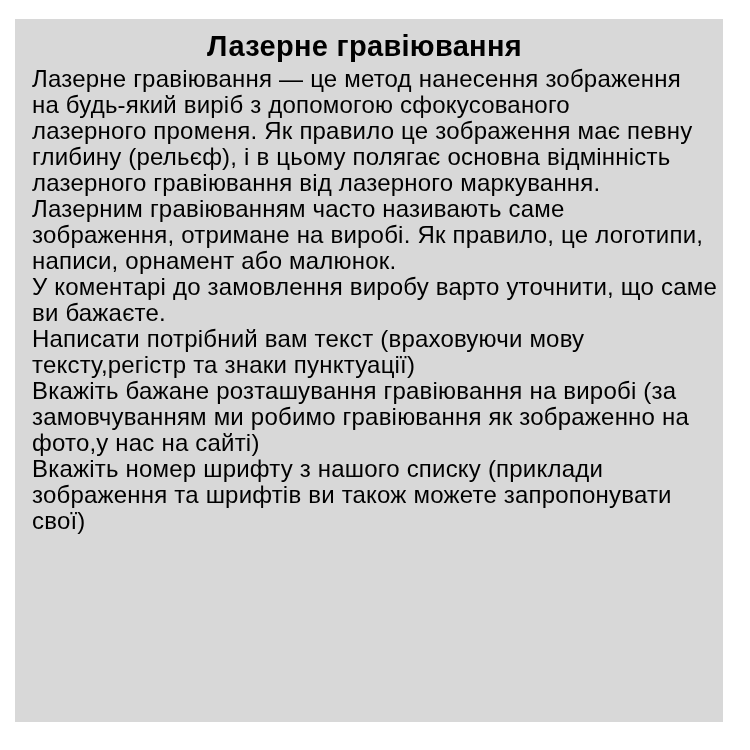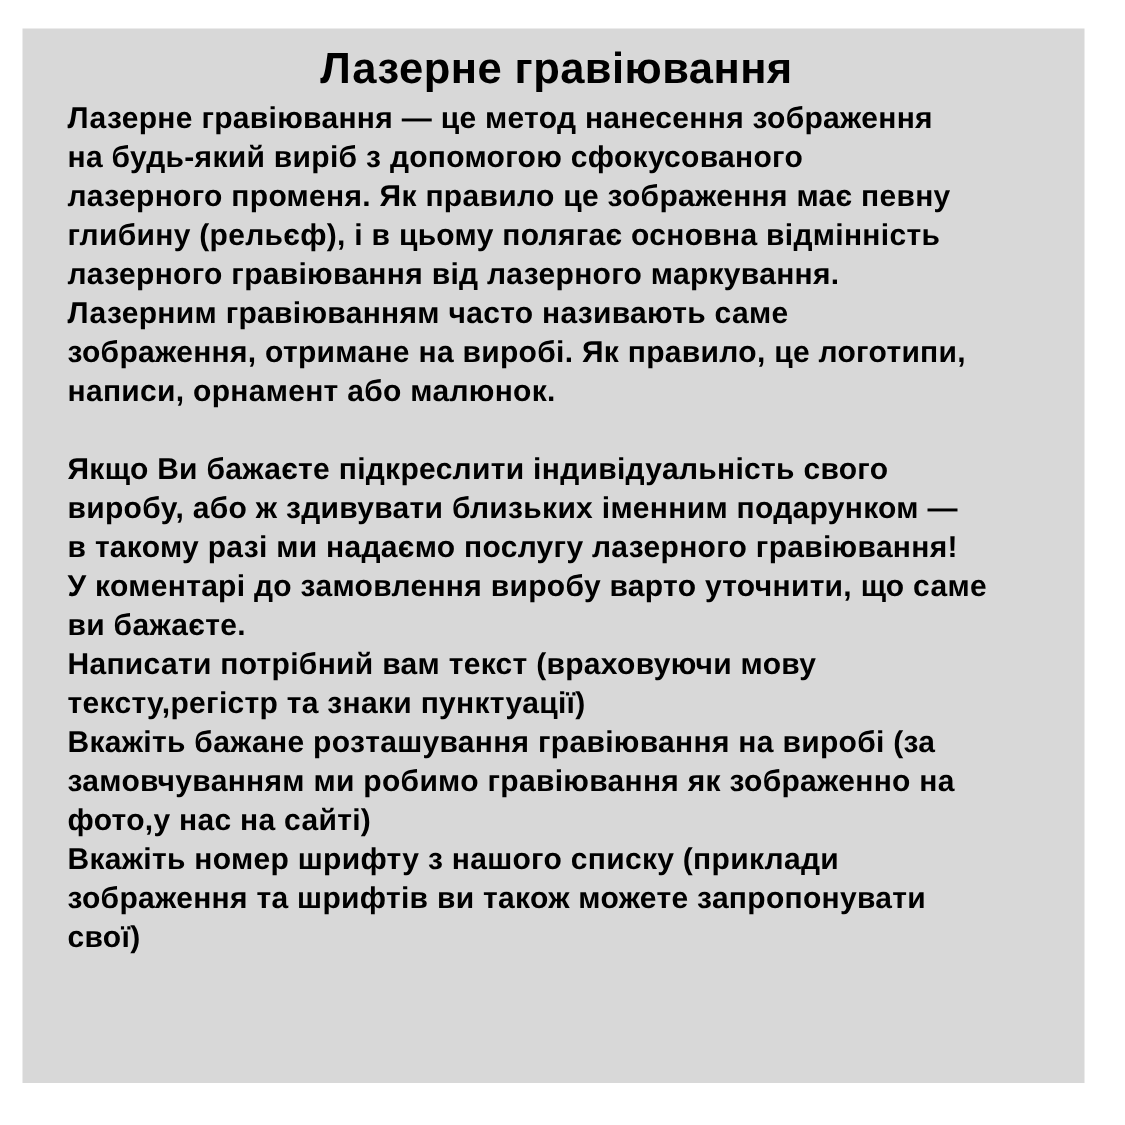--- a/index.html
+++ b/index.html
@@ -17,41 +17,41 @@
     background: #ffffff;
   }
   .panel {
     position: absolute;
     left: 15px;
     top: 19px;
     width: 708px;
     height: 703px;
     background: #d8d8d8;
     box-sizing: border-box;
-    padding: 10px 26px 0 30px;
+    padding: 10px 26px 0 17px;
     color: #000000;
     font-weight: 700;
   }
   .doc-title {
     margin: 0;
     font-size: 29px;
     line-height: 34px;
     text-align: center;
     font-weight: 700;
     letter-spacing: 0.3px;
     white-space: pre;
   }
   .heading-2 {
     margin: 19px 0 14px 0;
   }
   .para {
     margin: 0;
-    font-size: 20px;
+    font-size: 24px;
     line-height: 26px;
-    font-weight: 700;
+    font-weight: 400;
     letter-spacing: 0.2px;
     white-space: pre;
   }
   .para-intro { margin-top: 3px; }
   .para-offer { margin-top: 26px; }
 </style>
 </head>
 <body>
 
 <div class="page">
@@ -61,23 +61,20 @@
 
     <p class="para para-intro">Лазерне гравіювання — це метод нанесення зображення
 на будь-який виріб з допомогою сфокусованого
 лазерного променя. Як правило це зображення має певну
 глибину (рельєф), і в цьому полягає основна відмінність
 лазерного гравіювання від лазерного маркування.
 Лазерним гравіюванням часто називають саме
 зображення, отримане на виробі. Як правило, це логотипи,
 написи, орнамент або малюнок.</p>
 
-    <p class="para para-offer">Якщо Ви бажаєте підкреслити індивідуальність свого
-виробу, або ж здивувати близьких іменним подарунком —
-в такому разі ми надаємо послугу лазерного гравіювання!</p>
 
 
     <p class="para">У коментарі до замовлення виробу варто уточнити, що саме
 ви бажаєте.
 Написати потрібний вам текст (враховуючи мову
 тексту,регістр та знаки пунктуації)
 Вкажіть бажане розташування гравіювання на виробі (за
 замовчуванням ми робимо гравіювання як зображенно на
 фото,у нас на сайті)
 Вкажіть номер шрифту з нашого списку (приклади

